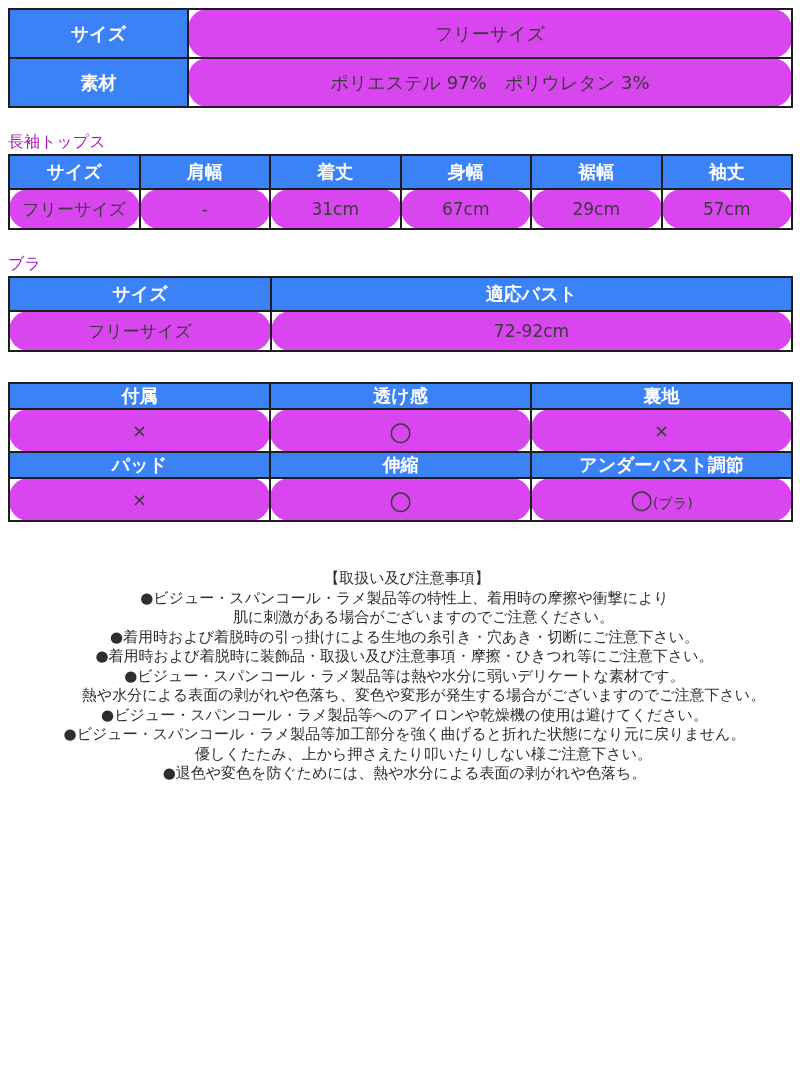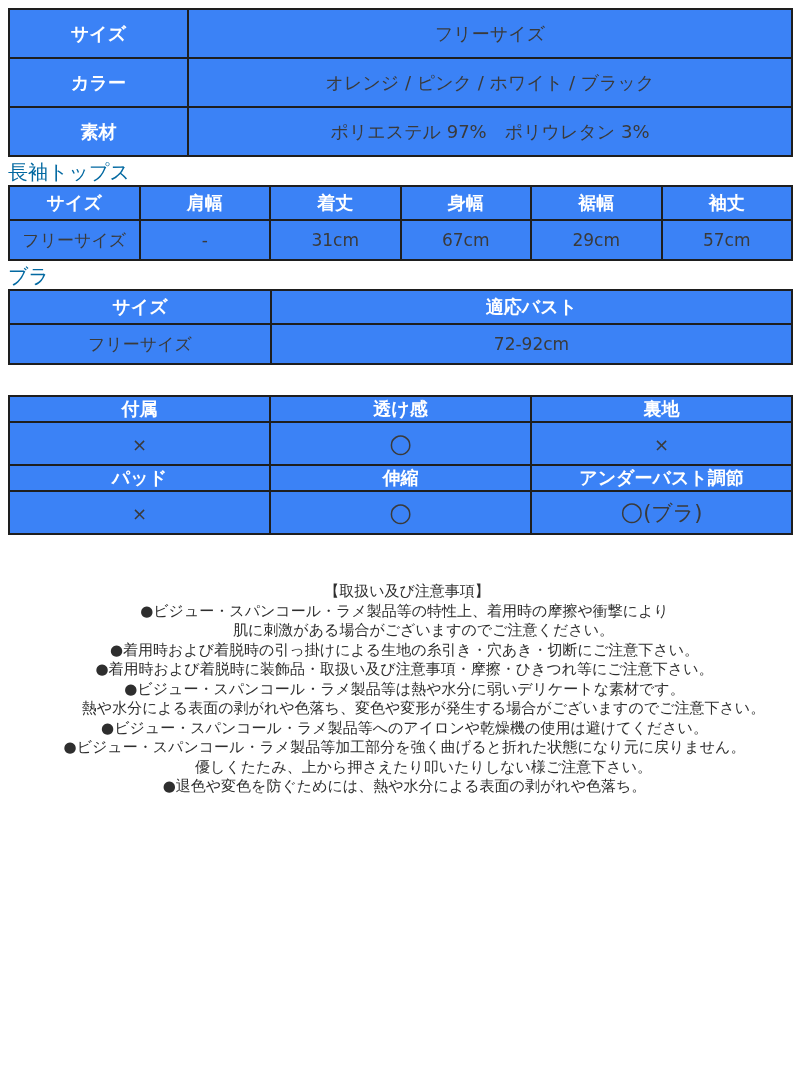--- a/index.html
+++ b/index.html
@@ -23,54 +23,55 @@
     overflow:hidden;
     white-space:nowrap;
   }
   td.hd {
     background:#3b82f6;
     color:#ffffff;
     font-weight:bold;
     font-size:18px;
   }
   td.val {
-    background:#3b82f6;
+    background:#d946ef;
     color:#3a3a3a;
     font-size:18px;
     font-weight:normal;
+    border-radius:20px;
   }
 
   
   table.spec td { height:49px; }
   table.spec col.c-label { width:179px; }
 
   
   .section-title {
-    font-size:20px;
-    color:#0369a1;
-    margin:6px 0 3px 0;
+    font-size:16px;
+    color:#a21caf;
+    margin:24px 0 3px 0;
     line-height:19px;
   }
 
   
   table.tops td.hd { height:34px; }
   table.tops td.val { height:40px; font-size:17px; }
 
   
   table.bra col.c-label { width:262px; }
   table.bra td.hd { height:34px; }
   table.bra td.val { height:40px; font-size:17px; }
 
   
   table.features { margin-top:30px; }
   table.features td.hd { height:19px; }
   table.features td.val { height:43px; }
   .sym-circle { font-size:26px; line-height:1; }
   .sym-cross { font-size:18px; line-height:1; }
-  .sym-suffix { font-size:21px; }
+  .sym-suffix { font-size:14px; }
 
   
   .notes {
     margin-top:47px;
     font-size:15px;
     line-height:19.5px;
     color:#2e2e2e;
     padding-left:2px;
     text-align:center;
   }
@@ -85,24 +86,20 @@
 
   <table class="t spec">
     <colgroup>
         <col class="c-label">
         <col>
       </colgroup>
     <tbody>
       <tr>
         <td class="hd">サイズ</td>
         <td class="val">フリーサイズ</td>
-      </tr>
-      <tr>
-        <td class="hd">カラー</td>
-        <td class="val">オレンジ / ピンク / ホワイト / ブラック</td>
       </tr>
       <tr>
         <td class="hd">素材</td>
         <td class="val">ポリエステル 97%　ポリウレタン 3%</td>
       </tr>
     </tbody>
   </table>
 
   <div class="section-title">長袖トップス</div>
   <table class="t tops">

